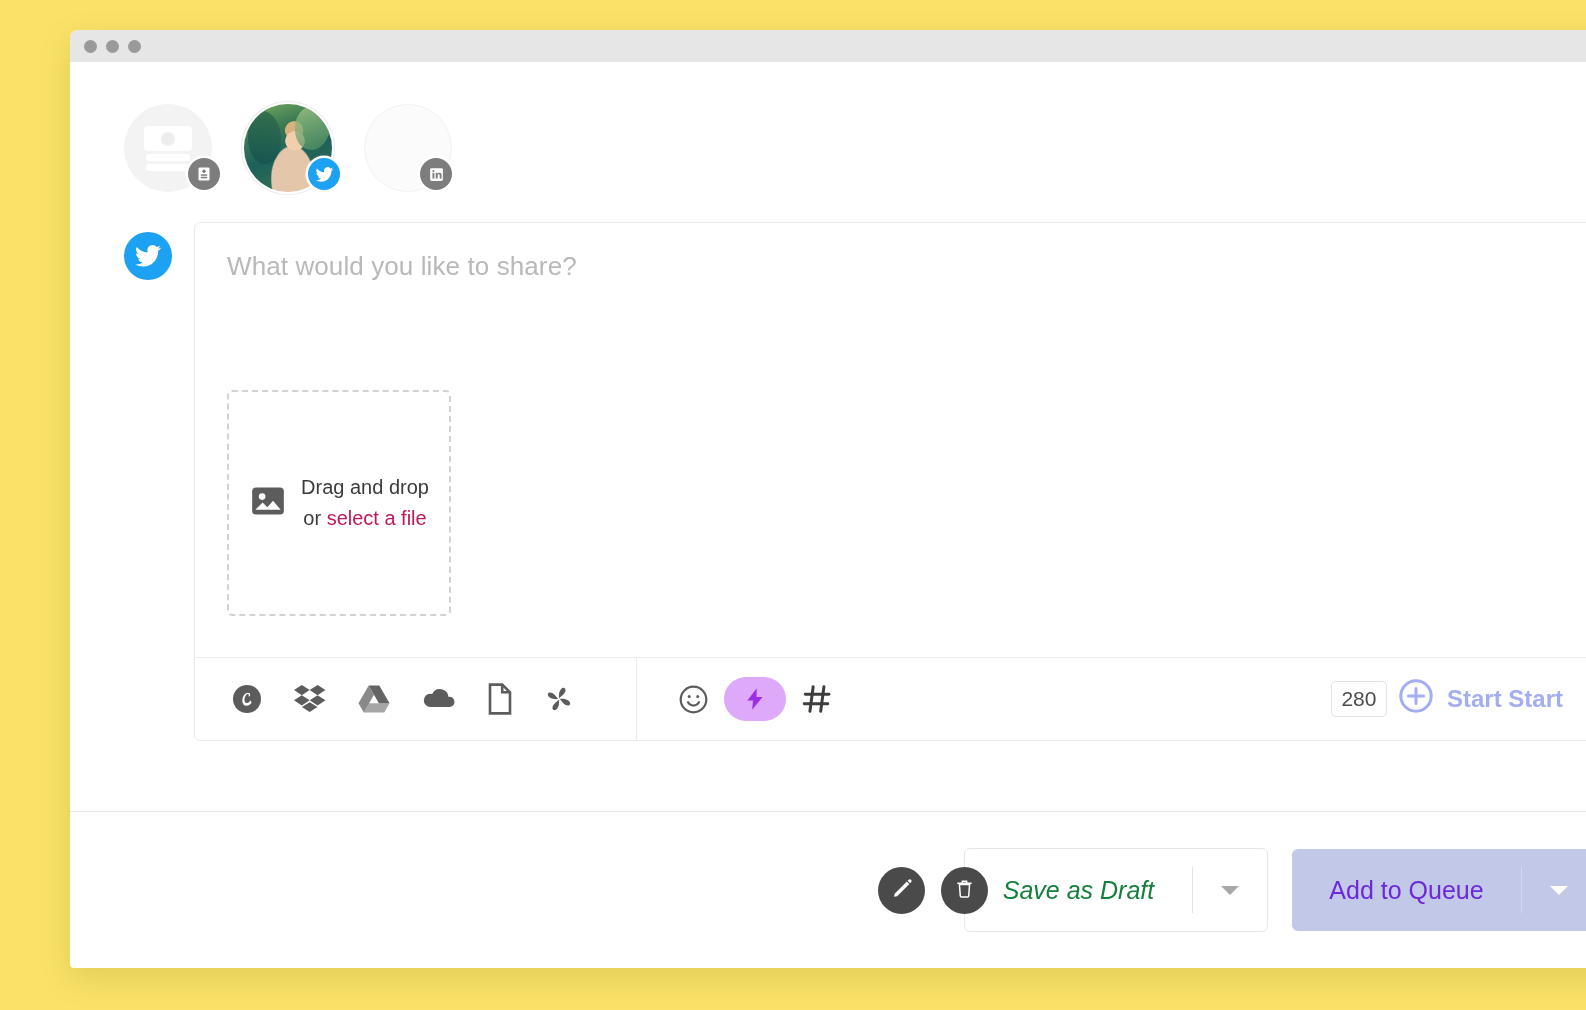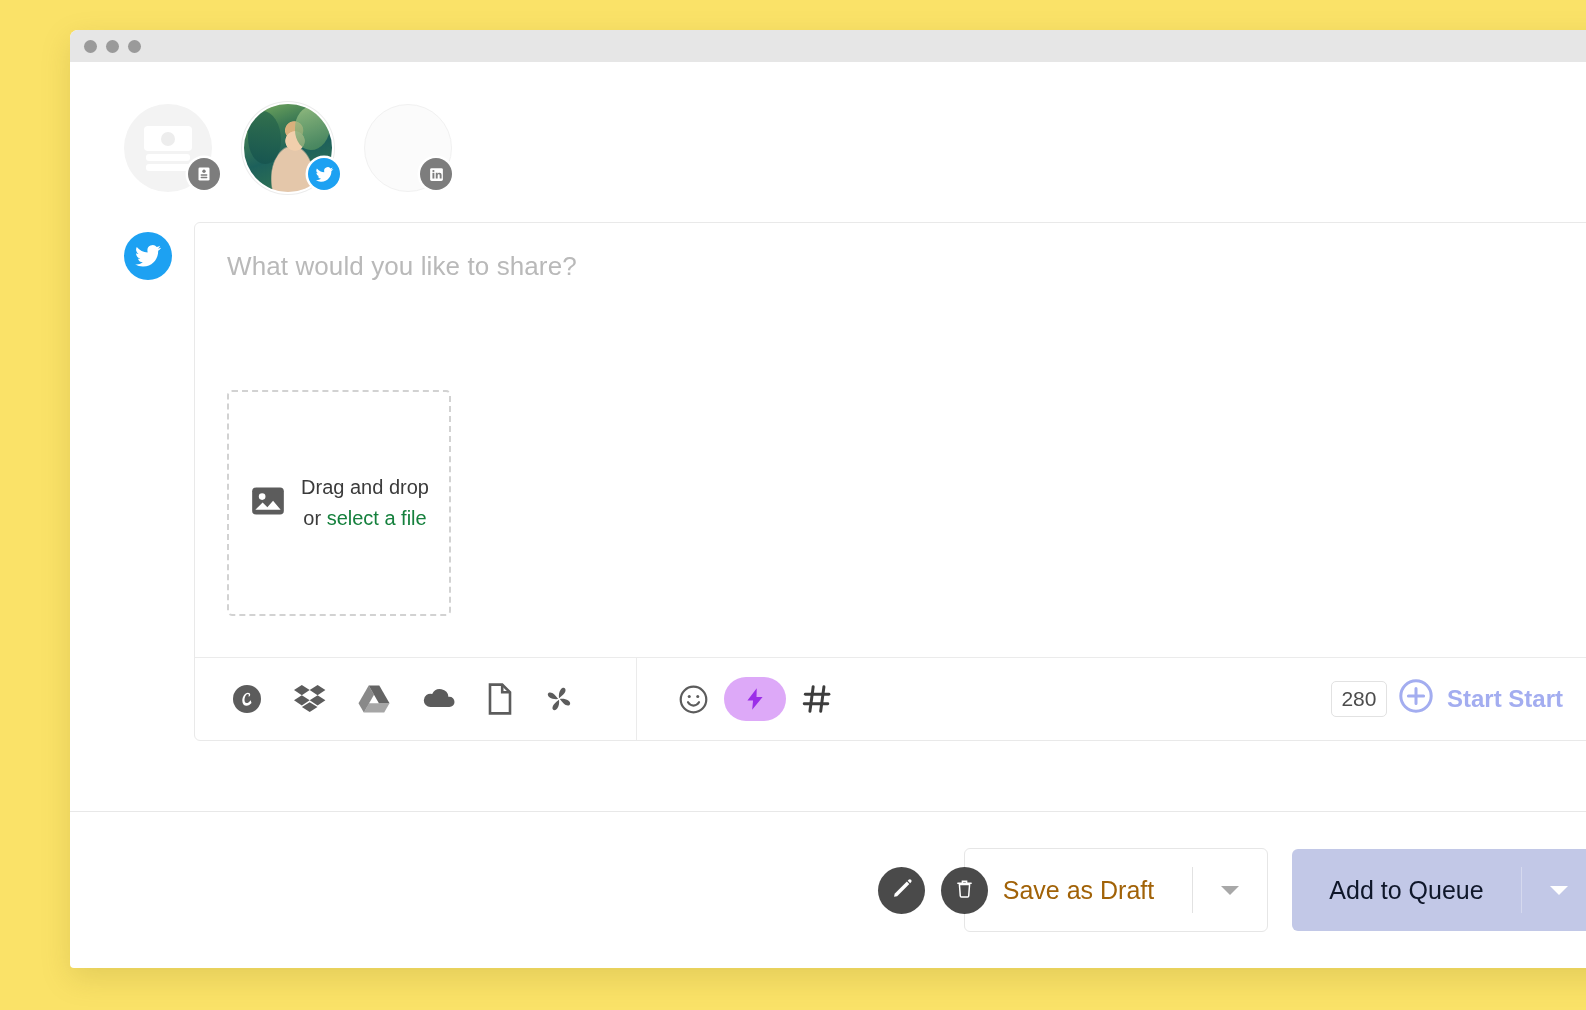--- a/index.html
+++ b/index.html
@@ -201,21 +201,21 @@
     justify-content: center;
     gap: 14px;
   }
   .dz-text {
     font-size: 20px;
     color: #3b3b3b;
     text-align: center;
     line-height: 1.55;
   }
   .dz-link {
-    color: #15803d;
+    color: #be185d;
   }
 
   .toolbar {
     border-top: 1px solid #ebebeb;
     height: 82px;
     display: flex;
     align-items: center;
   }
   .tb-group {
     display: flex;
@@ -329,22 +329,22 @@
     width: 304px;
   }
   .split-main {
     flex: 1;
     display: flex;
     align-items: center;
     justify-content: center;
     font-size: 25px;
     cursor: pointer;
   }
-  .split-btn.draft .split-main { color: #a16207; }
-  .split-btn.queue .split-main { color: #0f172a; }
+  .split-btn.draft .split-main { color: #15803d; font-style: italic; }
+  .split-btn.queue .split-main { color: #6d28d9; }
   .split-div {
     width: 1px;
     margin: 18px 0;
     background: #e2e2e2;
   }
   .split-btn.queue .split-div { background: #d5d9ee; }
   .split-arrow {
     width: 74px;
     display: flex;
     align-items: center;

